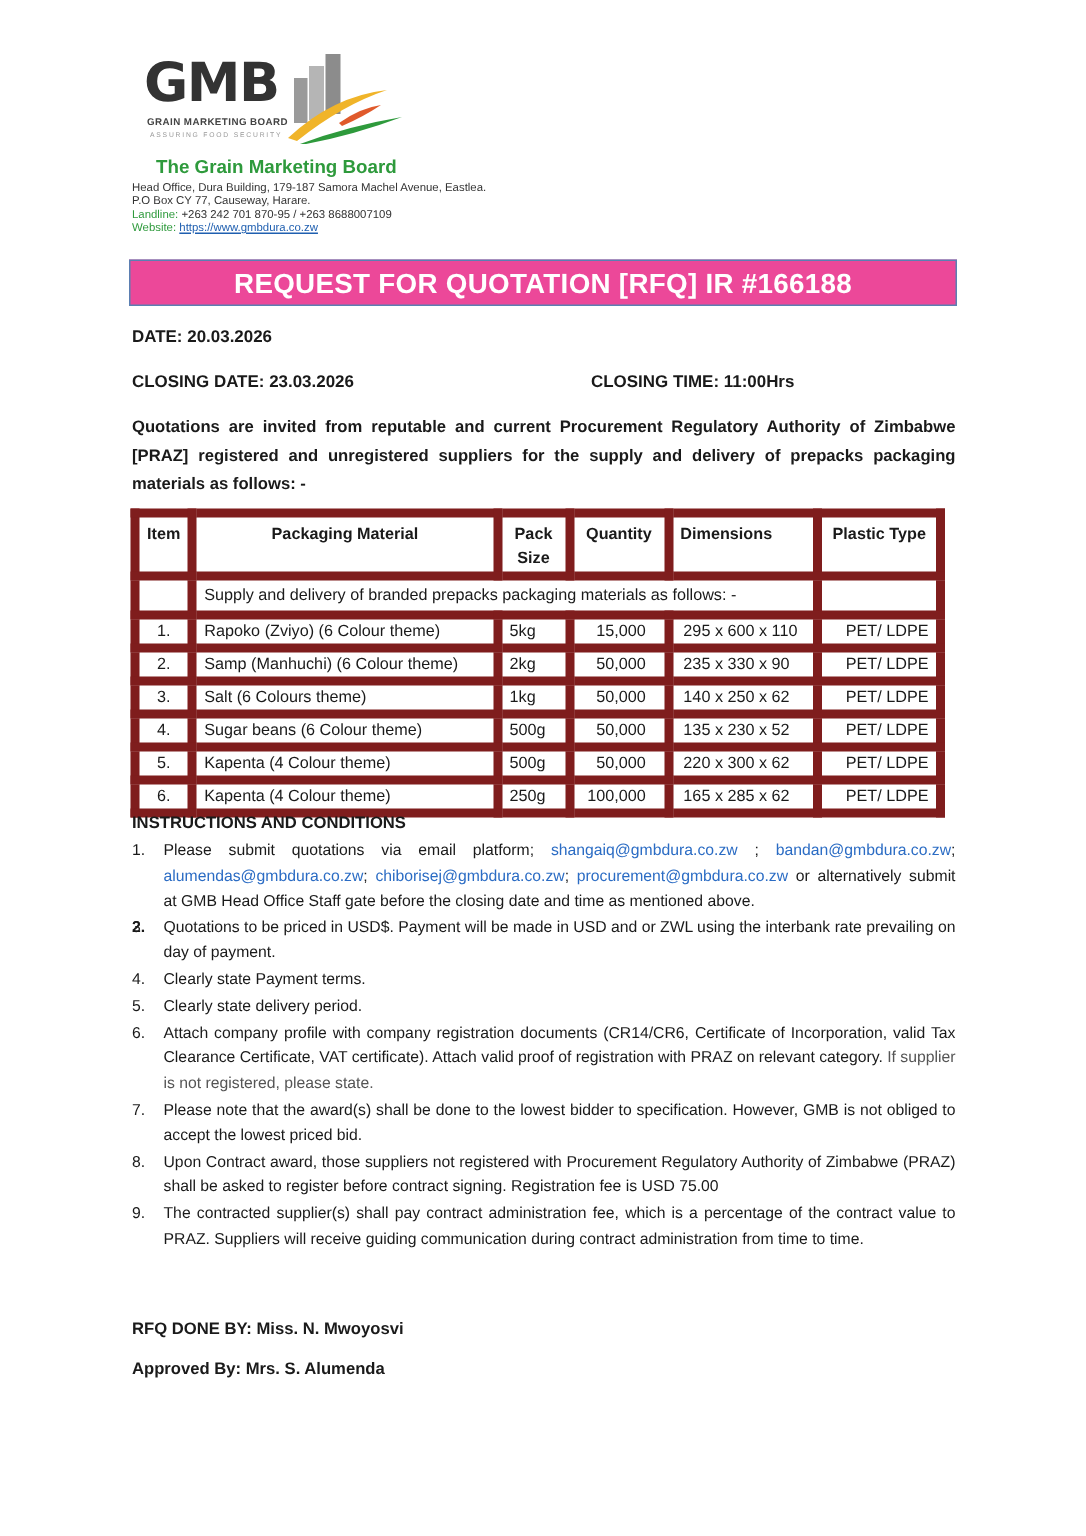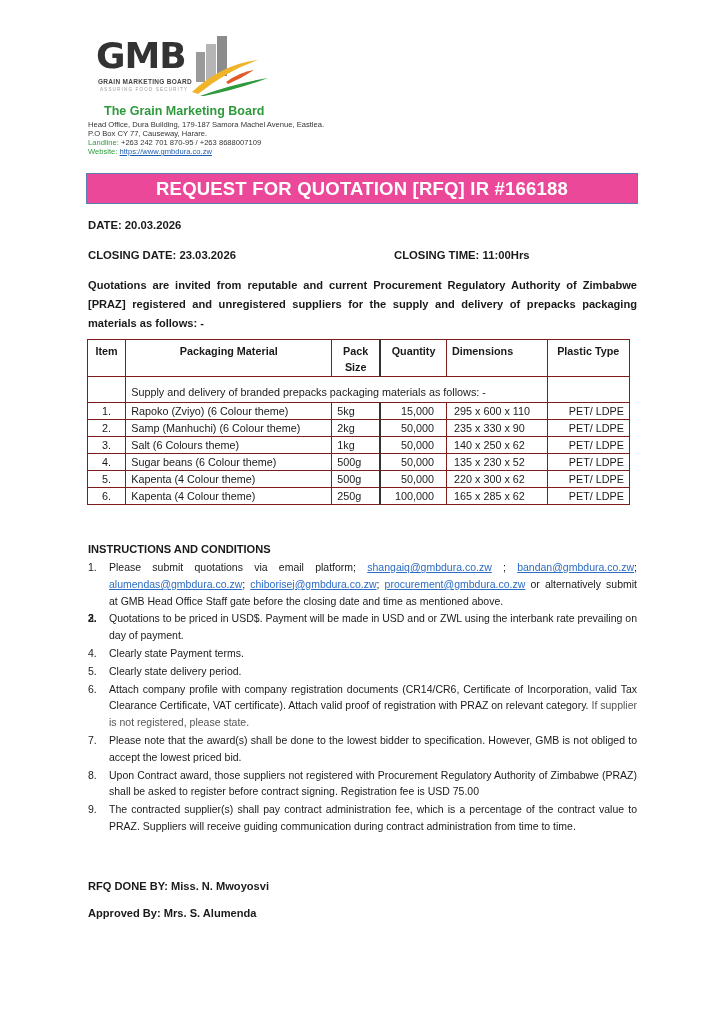--- a/index.html
+++ b/index.html
@@ -17,42 +17,42 @@
   .org-line { position: absolute; left: 88px; font-size: 7.6px; color: #333; line-height: 1; }
   .org-line .lbl { color: #2e9a3c; }
   .org-line a { color: #1f5fb0; text-decoration: underline; }
 
   .banner { position: absolute; left: 86px; top: 173px; width: 552px; height: 31px; background: #ec4899; border: 1px solid #5b7fb2; color: #ffffff; font-family: "Liberation Sans", sans-serif; font-weight: bold; font-size: 18.5px; text-align: center; line-height: 29px; letter-spacing: 0.2px; }
 
   .line { position: absolute; left: 88px; font-size: 11.3px; font-weight: bold; color: #1a1a1a; white-space: nowrap; }
   .intro { position: absolute; left: 88px; top: 276px; width: 549px; font-size: 11.1px; font-weight: bold; line-height: 19px; text-align: justify; color: #1a1a1a; }
 
   table.rfq { position: absolute; left: 87px; top: 339px; width: 543px; border-collapse: collapse; font-size: 10.8px; color: #1a1a1a; }
-  table.rfq td, table.rfq th { border: 1px solid #7f1d1d; padding: 0 5px; vertical-align: top; line-height: 16px; }
+  table.rfq td, table.rfq th { border: 6px solid #7f1d1d; padding: 0 5px; vertical-align: top; line-height: 16px; }
   table.rfq th { font-weight: bold; text-align: center; padding-top: 3px; padding-bottom: 1px; }
   .c-item { width: 38px; text-align: center; }
   .c-mat { width: 205px; }
   .c-pack { width: 48px; }
   .c-qty { width: 66px; text-align: right; }
   .c-dim { width: 100px; }
   .c-plas { width: 82px; text-align: right; }
   tr.ref td { height: 28px; vertical-align: middle; }
   tr.ref td.orange { background: #f2ae85; font-weight: bold; }
   tr.sup td { height: 26px; vertical-align: bottom; font-weight: normal; padding-bottom: 2px; }
   tr.row td { height: 17px; line-height: 16px; }
   tr.row td.c-qty { padding-right: 12px; }
   tr.row td.c-dim { padding-left: 7px; }
   .thick-l { border-left: 2px solid #333 !important; }
 
   .section-h { position: absolute; left: 88px; top: 543px; font-size: 11.1px; font-weight: bold; }
   ol.cond { position: absolute; left: 88px; top: 559px; width: 549px; list-style: none; font-size: 10.5px; line-height: 16.8px; color: #1a1a1a; }
   ol.cond li { position: relative; padding-left: 21px; text-align: justify; margin-bottom: 1px; }
   ol.cond li .num { position: absolute; left: 0; top: 0; }
   ol.cond li.bold { font-weight: bold; }
-  ol.cond a { color: #2b6cc4; text-decoration: underline; }
+  ol.cond a { color: #2b6cc4; }
   .grey { color: #555; }
 
   .sign { position: absolute; left: 88px; font-size: 11.1px; font-weight: bold; }
 </style>
 </head>
 <body>
 
 <div class="header">
   <div class="logo">
     <div class="logo-text">GMB</div>

